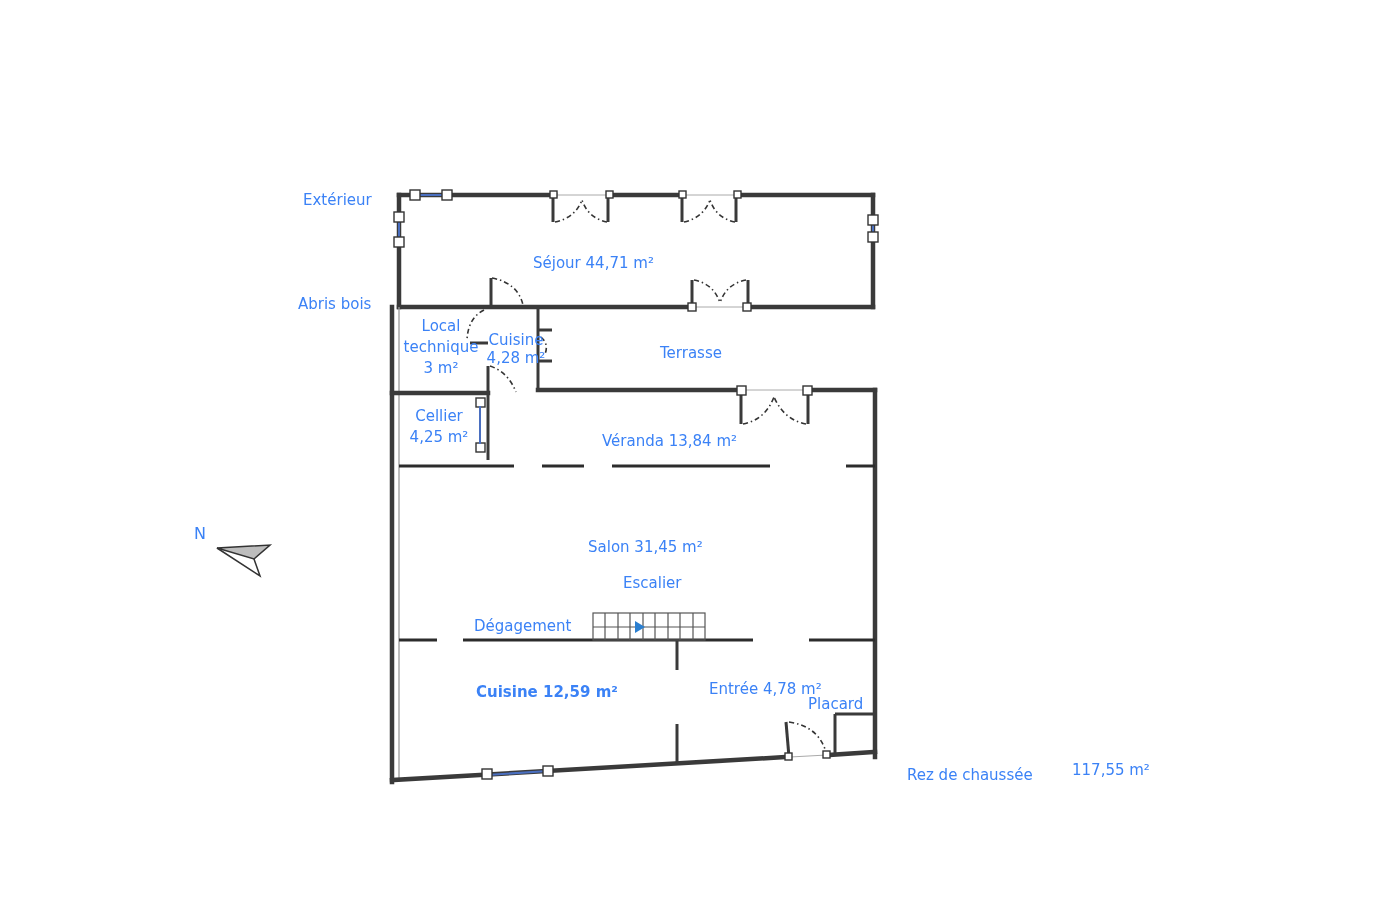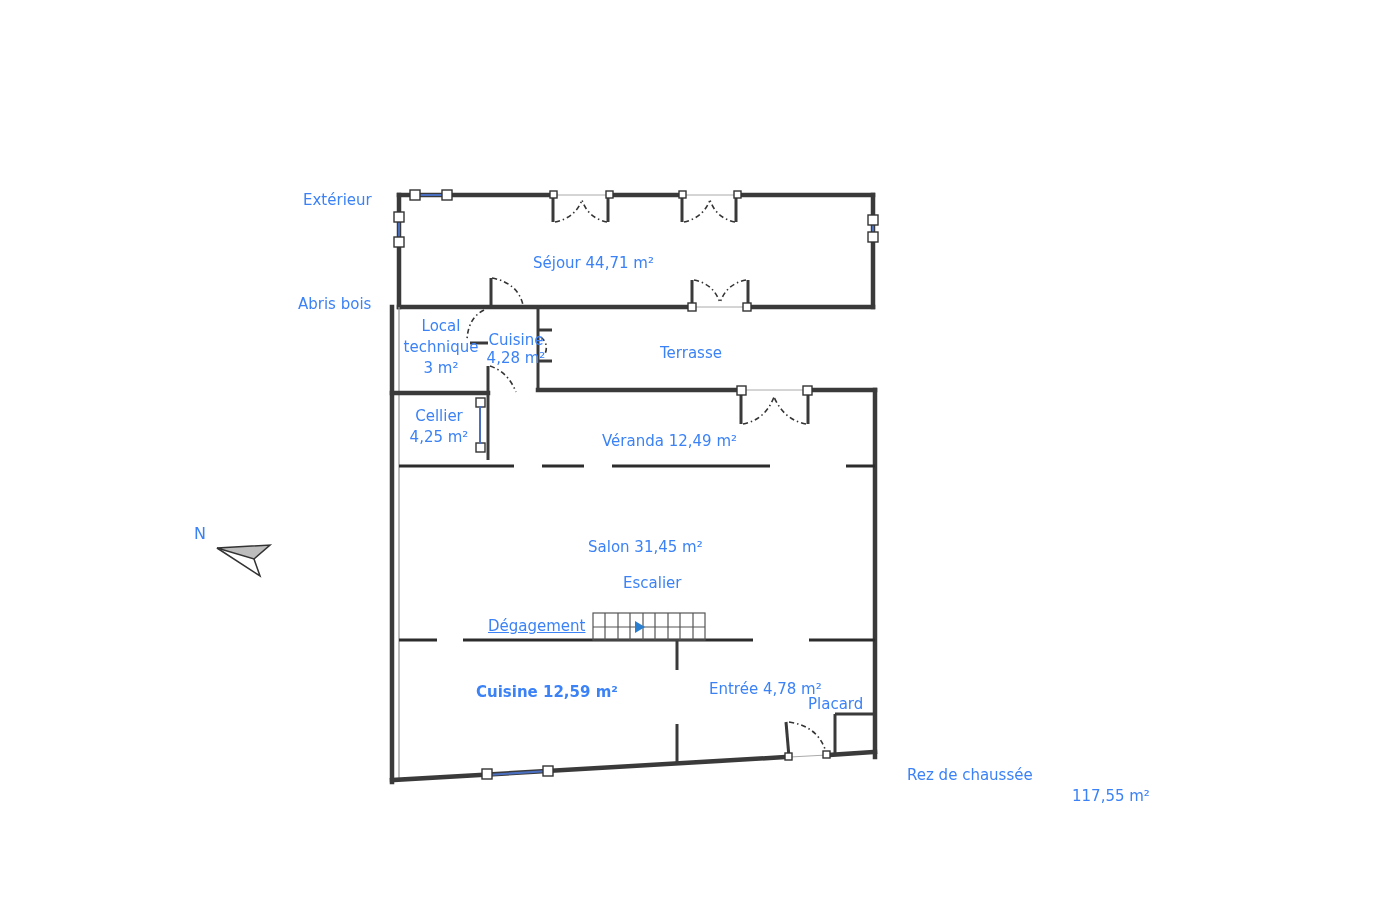--- a/index.html
+++ b/index.html
@@ -198,39 +198,39 @@
 
 <div class="lbl" style="left:660px; top:346px;">Terrasse</div>
 
 <div class="lbl lbl-c" style="left:404px; top:406px; width:70px; line-height:21px;">
   <div>Cellier</div>
   <div>4,25 m²</div>
 </div>
 
 <div class="lbl" style="left:602px; top:434px;">
   <span>Véranda</span>
-  <span>12,49 m²</span>
+  <span>13,84 m²</span>
 </div>
 
 <div class="lbl" style="left:588px; top:540px;text-align:center;">
   <span>Salon</span>
   <span>31,45 m²</span>
 </div>
 
 <div class="lbl" style="left:623px; top:576px;">Escalier</div>
-<div class="lbl" style="left:488px; top:619px;text-decoration:underline;">Dégagement</div>
+<div class="lbl" style="left:474px; top:619px;">Dégagement</div>
 
 <div class="lbl" style="left:709px; top:682px;">
   <span>Entrée</span>
   <span>4,78 m²</span>
 </div>
 
 <div class="lbl" style="left:808px; top:697px;">Placard</div>
 
 <div class="lbl" style="left:476px; top:685px;font-weight:bold;">
   <span>Cuisine</span>
   <span>12,59 m²</span>
 </div>
 
 <div class="lbl" style="left:194px; top:526px; font-size:16px;">N</div>
 
 <div class="lbl" style="left:907px; top:768px;">Rez de chaussée</div>
-<div class="lbl" style="left:1072px; top:789px;">117,55 m²</div>
+<div class="lbl" style="left:1072px; top:763px;">117,55 m²</div>
 
 </body></html>

